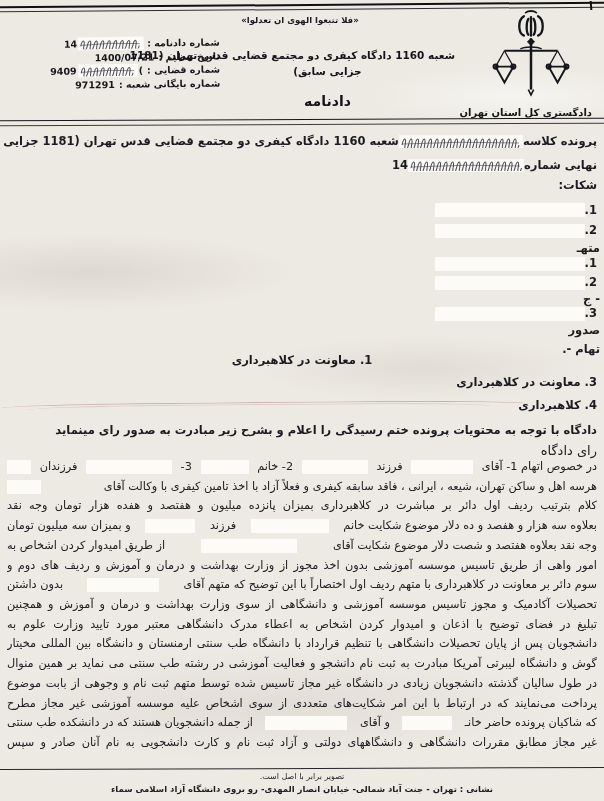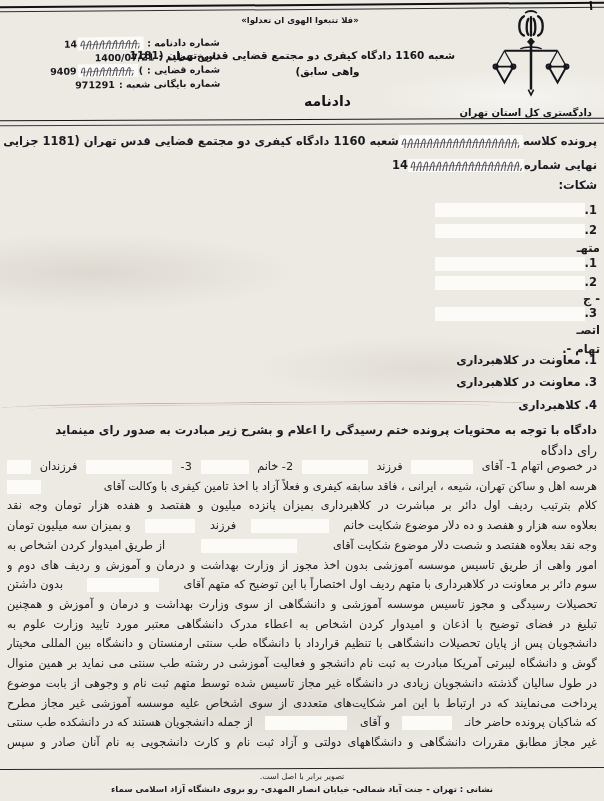--- a/index.html
+++ b/index.html
@@ -131,21 +131,21 @@
     <div class="hf">
       <span class="hf-l">شماره بایگانی شعبه :</span>
       <span class="hf-v">
           <span class="num">971291</span>
         </span>
     </div>
   </div>
 
   <div id="chead">
     <div class="ch1">شعبه 1160 دادگاه کیفری دو مجتمع قضایی قدس تهران (1181</div>
-    <div class="ch2">واهی سابق)</div>
+    <div class="ch2">جزایی سابق)</div>
     <div class="cht">دادنامه</div>
   </div>
 
   <div class="sep1"></div>
   <div class="sep2"></div>
 
   <div id="rows">
       <div class="row fx sb" style="height: 23px;">
         <span class="tx b">پرونده کلاسه</span>
         <span class="scr">
@@ -182,23 +182,23 @@
       </div>
       <div class="row fx" style="height: 17px;">
         <span class="tx b">2.</span>
         <span class="gap" style="width: 150px;"></span>
       </div>
       <div class="row frag" style="height: 14px;"><span class="tx">- ج</span></div>
       <div class="row fx" style="height: 17px;">
         <span class="tx b">3.</span>
         <span class="gap" style="width: 150px;"></span>
       </div>
-      <div class="row frag" style="height: 19px;"><span class="tx">اتصـ</span></div>
+      <div class="row frag" style="height: 19px;"><span class="tx">صدور</span></div>
       <div class="row frag" style="height: 11px;"><span class="tx">تهام -.</span></div>
-      <div class="row " style="height: 22px;"><span class="tx b">1. معاونت در کلاهبرداری</span></div>
+      <div class="row " style="height: 22px; text-align: center;"><span class="tx b">1. معاونت در کلاهبرداری</span></div>
       <div class="row " style="height: 23px;"><span class="tx b">3. معاونت در کلاهبرداری</span></div>
       <div class="row " style="height: 25px;"><span class="tx b">4. کلاهبرداری</span></div>
       <div class="row " style="height: 22px;"><span class="tx b">دادگاه با توجه به محتویات پرونده ختم رسیدگی را اعلام و بشرح زیر مبادرت به صدور رای مینماید</span></div>
       <div class="row vt" style="height: 13px;"><span class="tx">رای دادگاه</span></div>
       <div class="row fx sb vline">
         <span class="tx">در خصوص اتهام 1- آقای</span>
         <span class="gap" style="width: 62px;"></span>
         <span class="tx">فرزند</span>
         <span class="gap" style="width: 66px;"></span>
         <span class="tx">2- خانم</span>
@@ -224,21 +224,21 @@
         <span class="tx">وجه نقد بعلاوه هفتصد و شصت دلار موضوع شکایت آقای</span>
         <span class="gap" style="width: 96px;"></span>
         <span class="tx">از طریق امیدوار کردن اشخاص به</span>
       </div>
       <div class="row vline fill"><span class="tx">امور واهی از طریق تاسیس موسسه آموزشی بدون اخذ مجوز از وزارت بهداشت و درمان و آموزش و ردیف های دوم و</span></div>
       <div class="row fx sb vline">
         <span class="tx">سوم دائر بر معاونت در کلاهبرداری با متهم ردیف اول اختصاراً با این توضیح که متهم آقای</span>
         <span class="gap" style="width: 72px;"></span>
         <span class="tx">بدون داشتن</span>
       </div>
-      <div class="row vline fill"><span class="tx">تحصیلات رسیدگی و مجوز تاسیس موسسه آموزشی و دانشگاهی از سوی وزارت بهداشت و درمان و آموزش و همچنین</span></div>
+      <div class="row vline fill"><span class="tx">تحصیلات آکادمیک و مجوز تاسیس موسسه آموزشی و دانشگاهی از سوی وزارت بهداشت و درمان و آموزش و همچنین</span></div>
       <div class="row vline fill"><span class="tx">تبلیغ در فضای توضیح با اذعان و امیدوار کردن اشخاص به اعطاء مدرک دانشگاهی معتبر مورد تایید وزارت علوم به</span></div>
       <div class="row vline fill"><span class="tx">دانشجویان پس از پایان تحصیلات دانشگاهی با تنظیم قرارداد با دانشگاه طب سنتی ارمنستان و دانشگاه بین المللی مخیتار</span></div>
       <div class="row vline fill"><span class="tx">گوش و دانشگاه لیبرتی آمریکا مبادرت به ثبت نام دانشجو و فعالیت آموزشی در رشته طب سنتی می نماید بر همین منوال</span></div>
       <div class="row vline fill"><span class="tx">در طول سالیان گذشته دانشجویان زیادی در دانشگاه غیر مجاز تاسیس شده توسط متهم ثبت نام و وجوهی از بابت موضوع</span></div>
       <div class="row vline fill"><span class="tx">پرداخت می‌نمایند که در ارتباط با این امر شکایت‌های متعددی از سوی اشخاص علیه موسسه آموزشی غیر مجاز مطرح</span></div>
       <div class="row fx sb vline">
         <span class="tx">که شاکیان پرونده حاضر خانـ</span>
         <span class="gap" style="width: 50px;"></span>
         <span class="tx">و آقای</span>
         <span class="gap" style="width: 82px;"></span>

